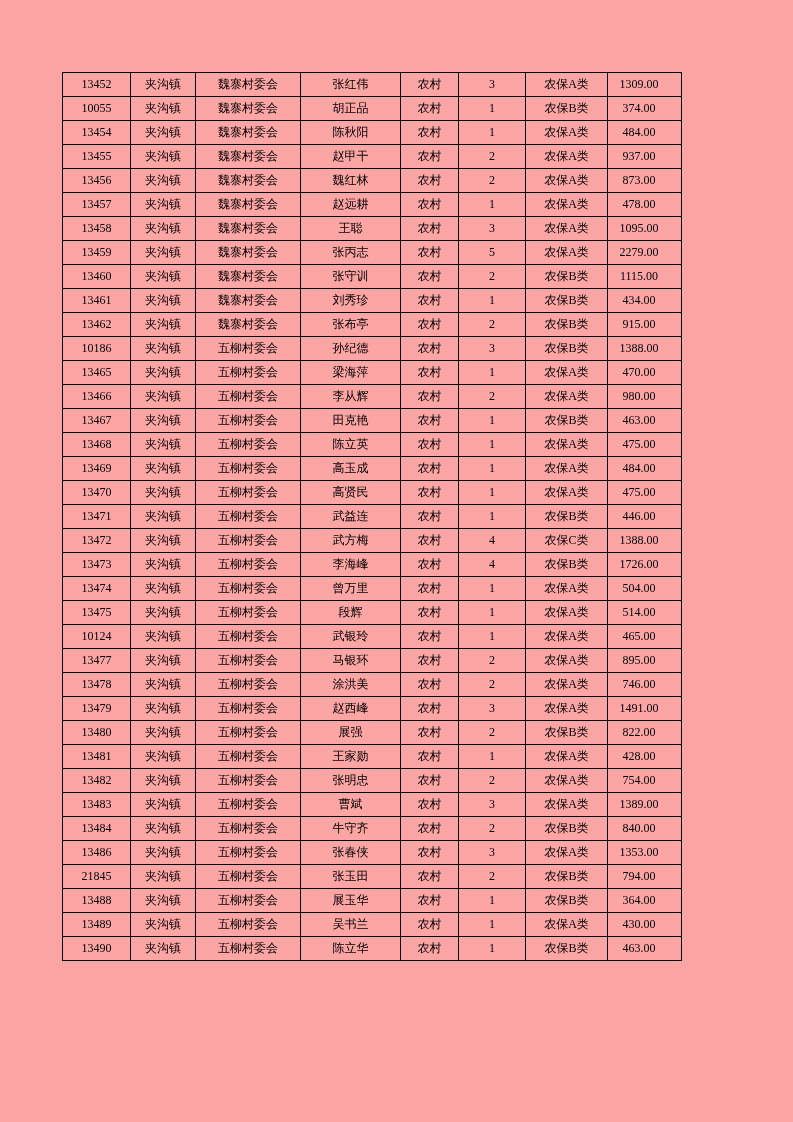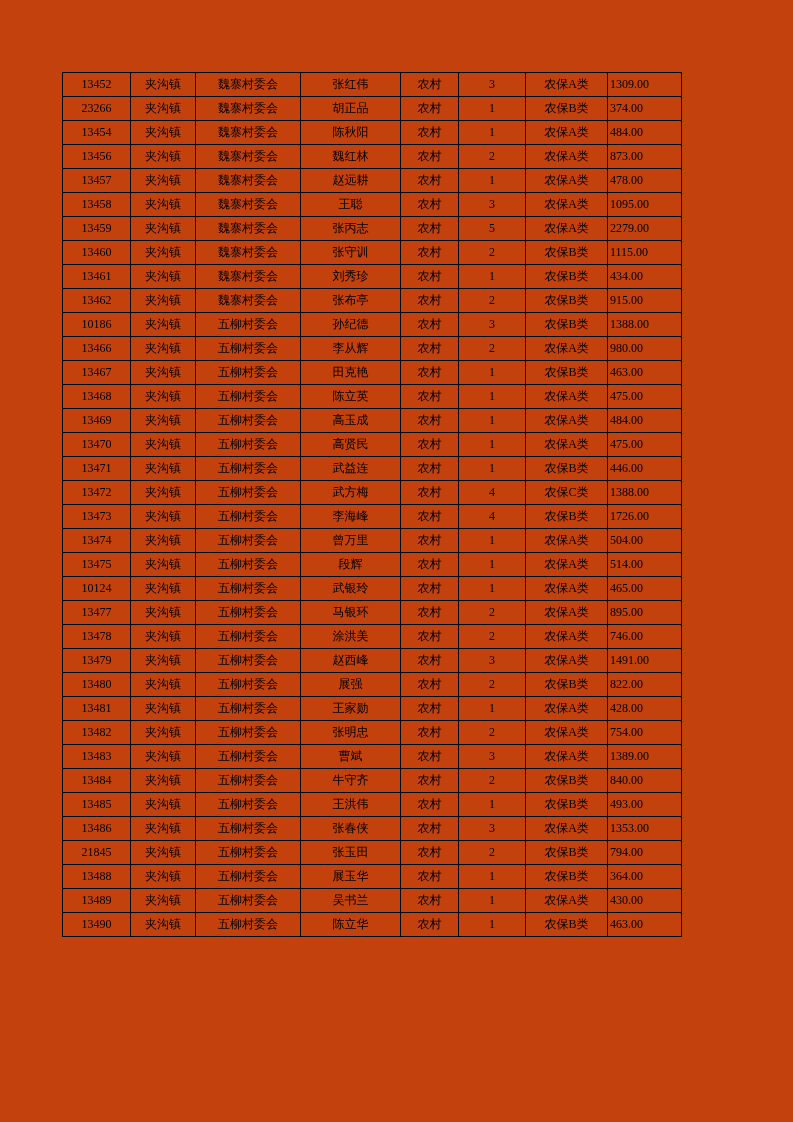--- a/index.html
+++ b/index.html
@@ -6,21 +6,21 @@
   html, body {
     width: 793px;
     height: 1122px;
     background: #ffffff;
     font-family: "Liberation Serif", "DejaVu Serif", serif;
   }
   .page {
     position: relative;
     width: 793px;
     height: 1122px;
-    background: #c2410c;
+    background: #fca5a5;
     overflow: hidden;
   }
   .table-wrap {
     position: absolute;
     left: 62px;
     top: 72px;
   }
   table {
     border-collapse: collapse;
     table-layout: fixed;
@@ -31,21 +31,21 @@
     height: 24px;
     text-align: center;
     vertical-align: middle;
     font-size: 12px;
     color: #000000;
     padding: 0 2px;
     overflow: hidden;
     white-space: nowrap;
   }
   td.c7 {
-    text-align: left;
+    text-align: center;
     padding-right: 13px;
   }
   col.c0 { width: 68px; }
   col.c1 { width: 65px; }
   col.c2 { width: 105px; }
   col.c3 { width: 100px; }
   col.c4 { width: 58px; }
   col.c5 { width: 67px; }
   col.c6 { width: 82px; }
   col.c7 { width: 74px; }
@@ -71,40 +71,50 @@
     <td class="c0">13452</td>
     <td class="c1">夹沟镇</td>
     <td class="c2">魏寨村委会</td>
     <td class="c3">张红伟</td>
     <td class="c4">农村</td>
     <td class="c5">3</td>
     <td class="c6">农保A类</td>
     <td class="c7">1309.00</td>
   </tr>
           <tr>
-    <td class="c0">23266</td>
+    <td class="c0">10055</td>
     <td class="c1">夹沟镇</td>
     <td class="c2">魏寨村委会</td>
     <td class="c3">胡正品</td>
     <td class="c4">农村</td>
     <td class="c5">1</td>
     <td class="c6">农保B类</td>
     <td class="c7">374.00</td>
   </tr>
           <tr>
     <td class="c0">13454</td>
     <td class="c1">夹沟镇</td>
     <td class="c2">魏寨村委会</td>
     <td class="c3">陈秋阳</td>
     <td class="c4">农村</td>
     <td class="c5">1</td>
     <td class="c6">农保A类</td>
     <td class="c7">484.00</td>
   </tr>
           <tr>
+    <td class="c0">13455</td>
+    <td class="c1">夹沟镇</td>
+    <td class="c2">魏寨村委会</td>
+    <td class="c3">赵甲干</td>
+    <td class="c4">农村</td>
+    <td class="c5">2</td>
+    <td class="c6">农保A类</td>
+    <td class="c7">937.00</td>
+  </tr>
+          <tr>
     <td class="c0">13456</td>
     <td class="c1">夹沟镇</td>
     <td class="c2">魏寨村委会</td>
     <td class="c3">魏红林</td>
     <td class="c4">农村</td>
     <td class="c5">2</td>
     <td class="c6">农保A类</td>
     <td class="c7">873.00</td>
   </tr>
           <tr>
@@ -169,20 +179,30 @@
   </tr>
           <tr>
     <td class="c0">10186</td>
     <td class="c1">夹沟镇</td>
     <td class="c2">五柳村委会</td>
     <td class="c3">孙纪德</td>
     <td class="c4">农村</td>
     <td class="c5">3</td>
     <td class="c6">农保B类</td>
     <td class="c7">1388.00</td>
+  </tr>
+          <tr>
+    <td class="c0">13465</td>
+    <td class="c1">夹沟镇</td>
+    <td class="c2">五柳村委会</td>
+    <td class="c3">梁海萍</td>
+    <td class="c4">农村</td>
+    <td class="c5">1</td>
+    <td class="c6">农保A类</td>
+    <td class="c7">470.00</td>
   </tr>
           <tr>
     <td class="c0">13466</td>
     <td class="c1">夹沟镇</td>
     <td class="c2">五柳村委会</td>
     <td class="c3">李从辉</td>
     <td class="c4">农村</td>
     <td class="c5">2</td>
     <td class="c6">农保A类</td>
     <td class="c7">980.00</td>
@@ -359,30 +379,20 @@
   </tr>
           <tr>
     <td class="c0">13484</td>
     <td class="c1">夹沟镇</td>
     <td class="c2">五柳村委会</td>
     <td class="c3">牛守齐</td>
     <td class="c4">农村</td>
     <td class="c5">2</td>
     <td class="c6">农保B类</td>
     <td class="c7">840.00</td>
-  </tr>
-          <tr>
-    <td class="c0">13485</td>
-    <td class="c1">夹沟镇</td>
-    <td class="c2">五柳村委会</td>
-    <td class="c3">王洪伟</td>
-    <td class="c4">农村</td>
-    <td class="c5">1</td>
-    <td class="c6">农保B类</td>
-    <td class="c7">493.00</td>
   </tr>
           <tr>
     <td class="c0">13486</td>
     <td class="c1">夹沟镇</td>
     <td class="c2">五柳村委会</td>
     <td class="c3">张春侠</td>
     <td class="c4">农村</td>
     <td class="c5">3</td>
     <td class="c6">农保A类</td>
     <td class="c7">1353.00</td>

